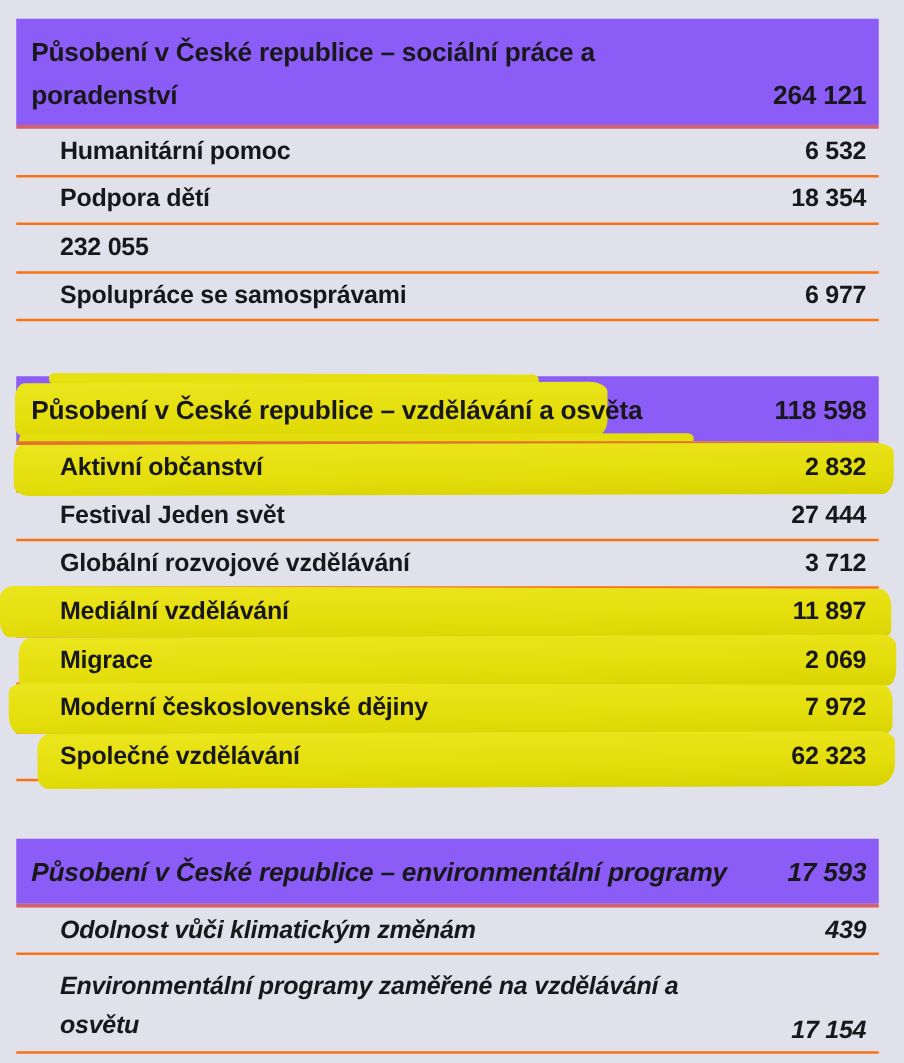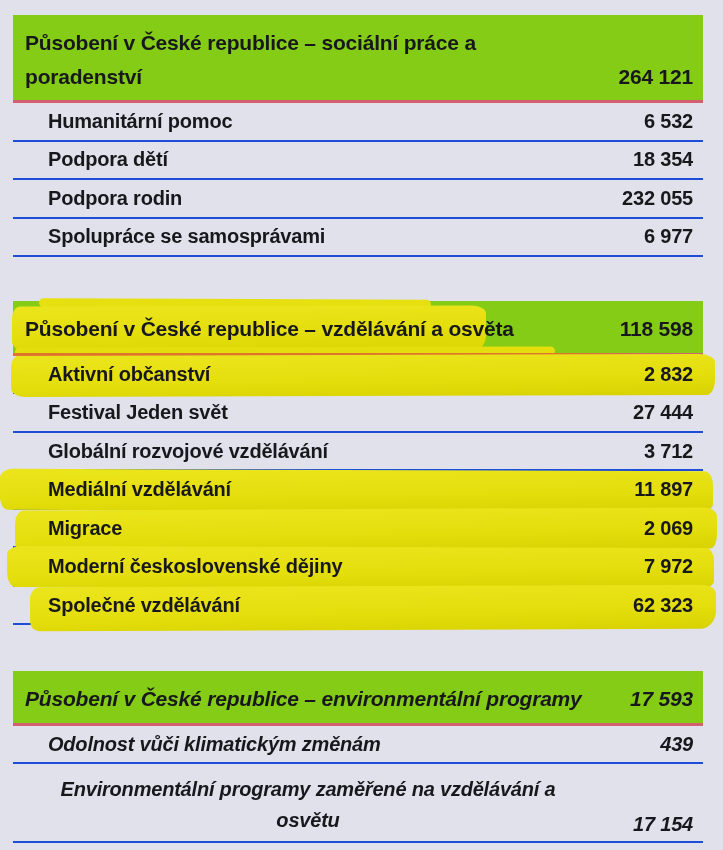--- a/index.html
+++ b/index.html
@@ -13,21 +13,21 @@
     letter-spacing:-0.2px;
   }
   .panel { position:relative; margin:15px 10px 0 13px; width:690px; }
   .section { position:relative; }
   .sec2 { margin-top:44px; }
   .sec3 { margin-top:46px;font-style:italic; }
 
   
   .band {
     position:relative;
-    background:#84cc16;
+    background:#8b5cf6;
     display:flex;
     justify-content:space-between;
     align-items:flex-end;
     padding:11px 10px 7px 12px;
     font-size:21px;
     line-height:1.6;
   }
   .band .num { white-space:nowrap; }
   .ttl-wrap { max-width:525px; }
   .band .ttl, .band .num { position:relative; z-index:1; }
@@ -39,22 +39,21 @@
 
   
   .row {
     position:relative;
     display:flex;
     justify-content:space-between;
     align-items:center;
     min-height:36.5px;
     padding:0 10px 0 35px;
     font-size:20px;
-    border-bottom:2px solid #1d4ed8;
-    text-align:center;
+    border-bottom:2px solid #f97316;
   }
   .row .lbl, .row .num { position:relative; z-index:1; white-space:nowrap; }
   .row.tall { align-items:flex-end; min-height:64px; padding-top:8px; padding-bottom:5px; }
   .row.tall .lbl { width:520px; white-space:normal; line-height:1.55; }
 
   
   .mark {
     position:absolute; z-index:0; top:-1px; bottom:-3px;
     background:linear-gradient(179deg,#eae41b 8%,#e4de0d 60%,#d8d202 100%);
   }
@@ -96,21 +95,20 @@
     <div class="redline"></div>
     <div class="row">
       <span class="lbl">Humanitární pomoc</span>
       <span class="num">6 532</span>
     </div>
     <div class="row">
       <span class="lbl">Podpora dětí</span>
       <span class="num">18 354</span>
     </div>
     <div class="row">
-      <span class="lbl">Podpora rodin</span>
       <span class="num">232 055</span>
     </div>
     <div class="row">
       <span class="lbl">Spolupráce se samosprávami</span>
       <span class="num">6 977</span>
     </div>
   </div>
 
   <div class="section sec2">
     <div class="band">

